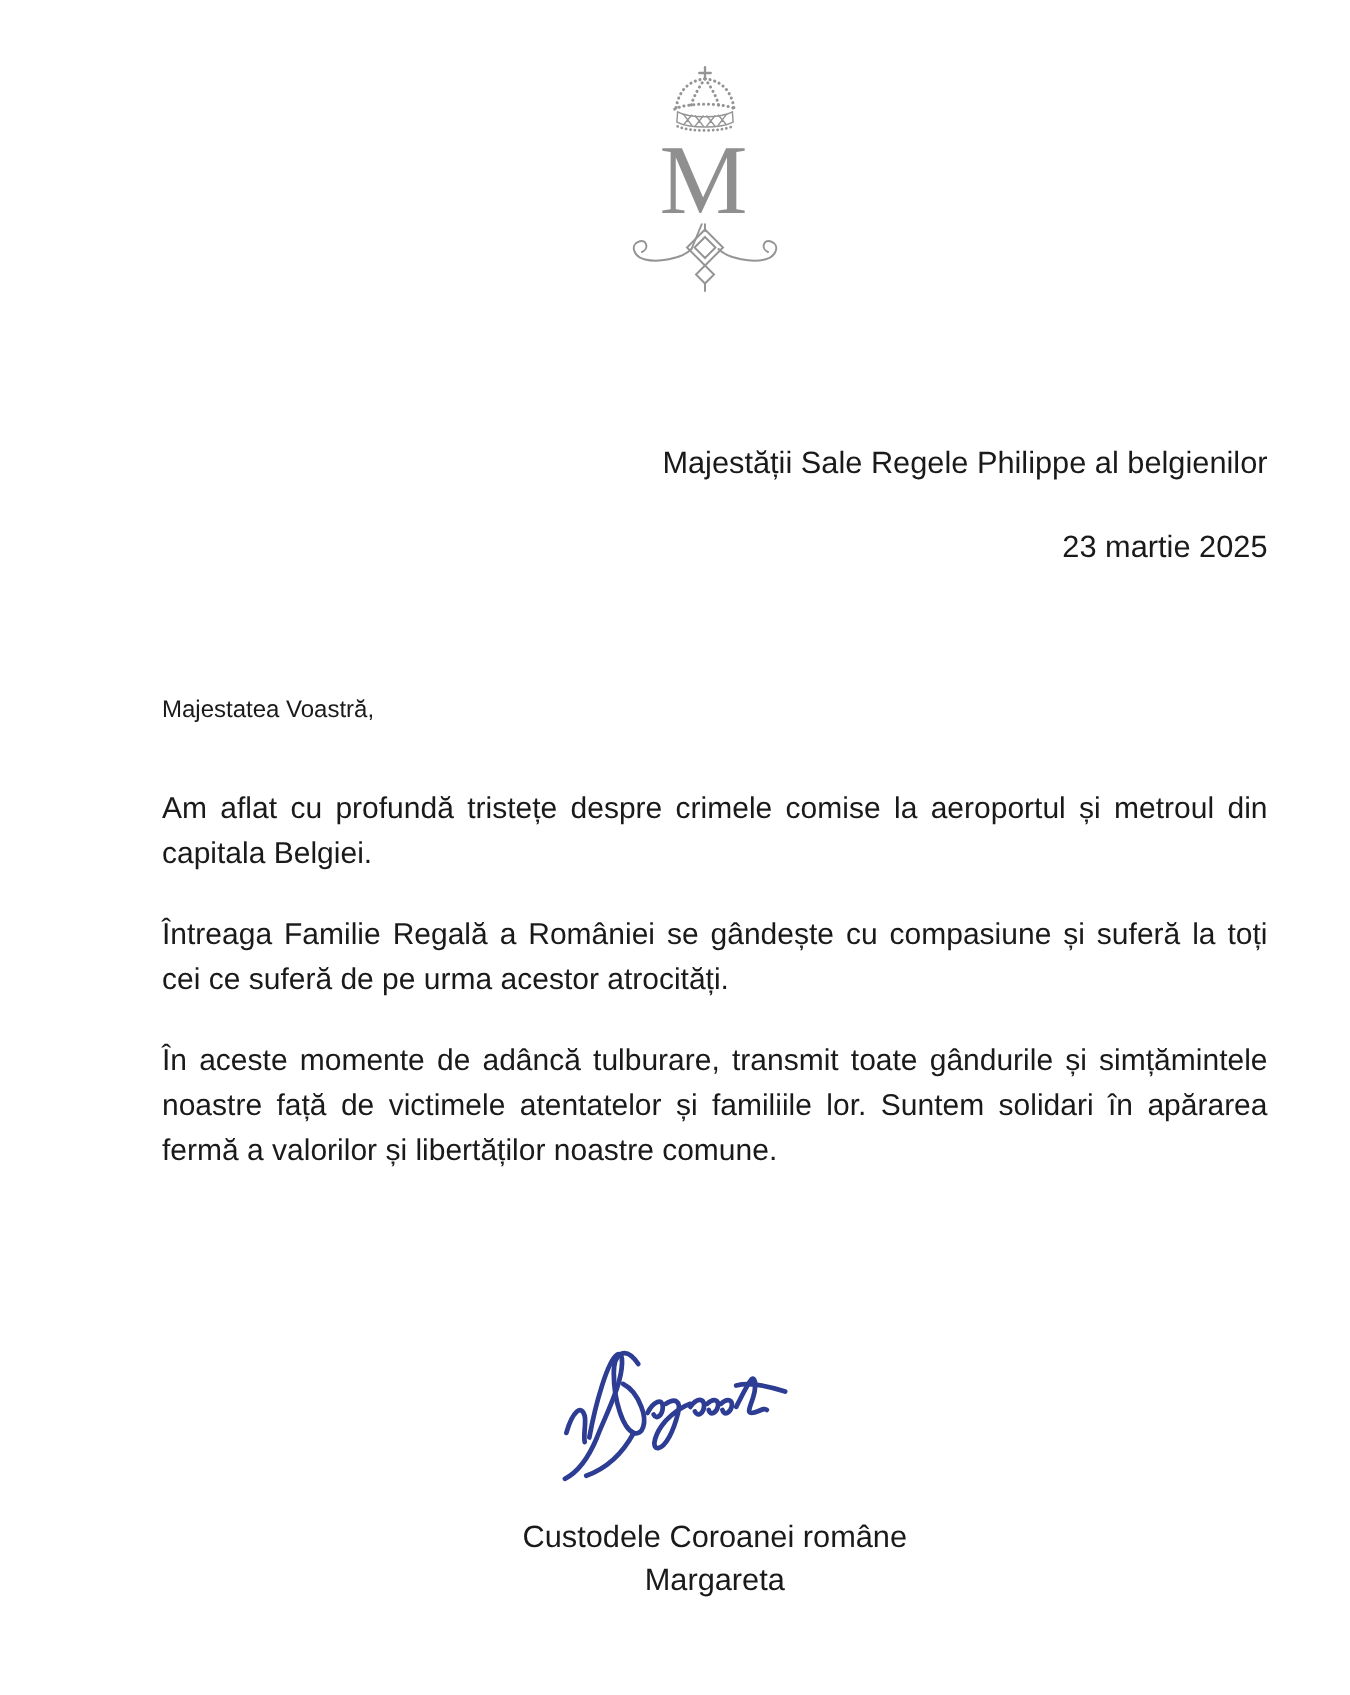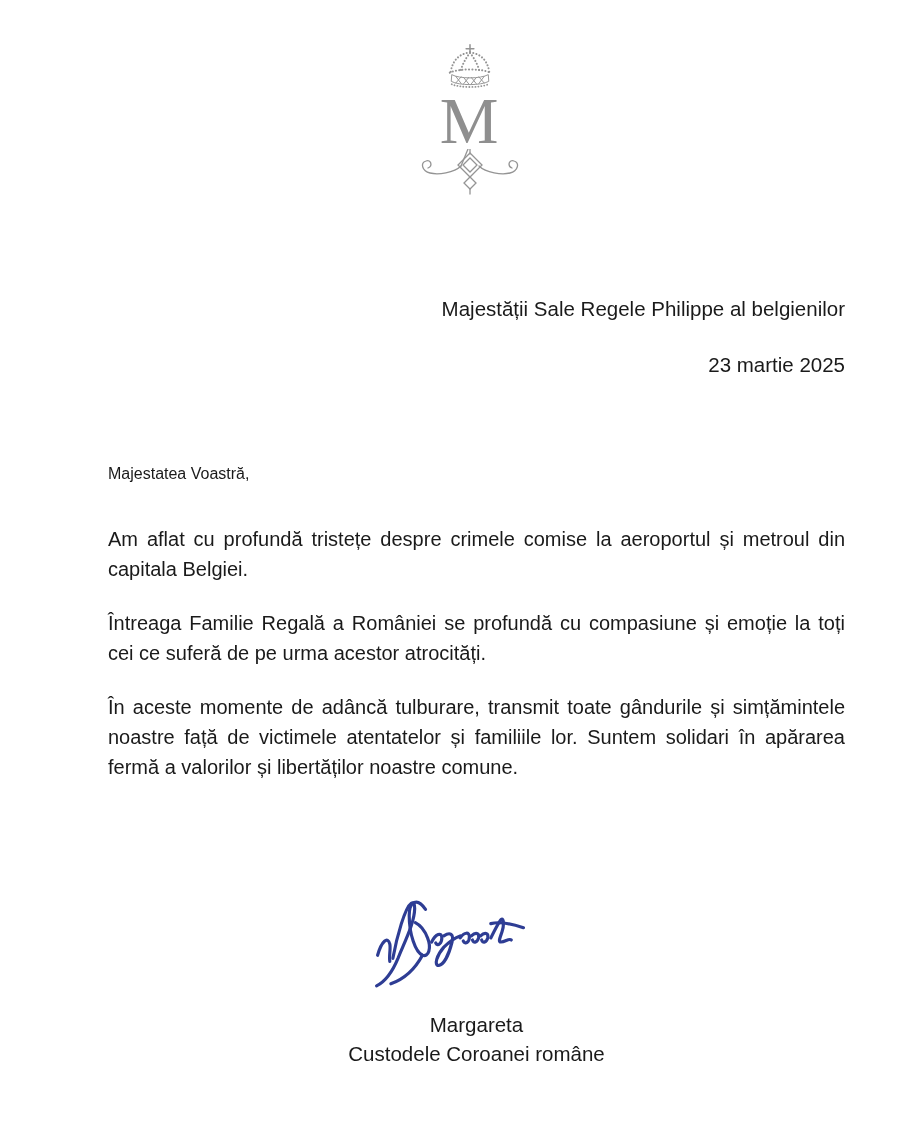--- a/index.html
+++ b/index.html
@@ -124,21 +124,21 @@
       </svg>
     </div>
 
     <div class="recipient">Majestății Sale Regele Philippe al belgienilor</div>
     <div class="dateline">23 martie 2025</div>
 
     <div class="salutation">Majestatea Voastră,</div>
 
     <div class="letter-body">
       <p>Am aflat cu profundă tristețe despre crimele comise la aeroportul și metroul din capitala Belgiei.</p>
-      <p>Întreaga Familie Regală a României se profundă cu compasiune și emoție la toți cei ce suferă de pe urma acestor atrocități.</p>
+      <p>Întreaga Familie Regală a României se gândește cu compasiune și suferă la toți cei ce suferă de pe urma acestor atrocități.</p>
       <p>În aceste momente de adâncă tulburare, transmit toate gândurile și simțămintele noastre față de victimele atentatelor și familiile lor. Suntem solidari în apărarea fermă a valorilor și libertăților noastre comune.</p>
     </div>
 
     <div class="signature">
       <svg width="164" height="102" viewBox="0 0 160 100" fill="none" stroke="#2e3d94" stroke-width="3.1" stroke-linecap="round" stroke-linejoin="round">
 
         <path d="M9,63 C13,49 19,44 21,52 C22,57 20,64 21,69"></path>
 
         <path d="M24,66 C28,44 36,16 42,12 C47,9 46,22 42,34 C38,46 32,58 29,66 C24,78 18,88 8,93"></path>
 
@@ -154,18 +154,18 @@
         <path d="M101,44 C105,40 109,41 108,46 C107,50 103,52 102,48"></path>
         <path d="M110,44 C114,40 118,41 117,46 C116,50 112,52 111,48"></path>
 
         <path d="M120,46 C124,38 128,30 130,28 C133,26 133,34 131,40 C129,46 127,50 130,50 C134,50 138,46 140,48"></path>
 
         <path d="M120,32 C128,30 140,32 152,36"></path>
       </svg>
     </div>
 
     <div class="footer">
+      <div>Custodele Coroanei române</div>
       <div>Margareta</div>
-      <div>Custodele Coroanei române</div>
     </div>
 
   </div>
 </div>
 
 </body></html>

